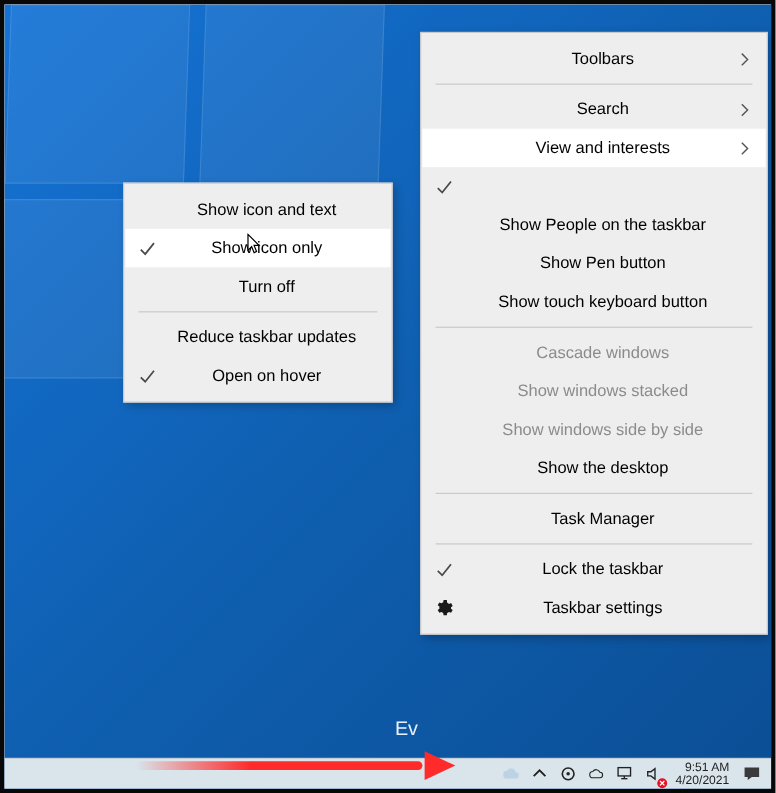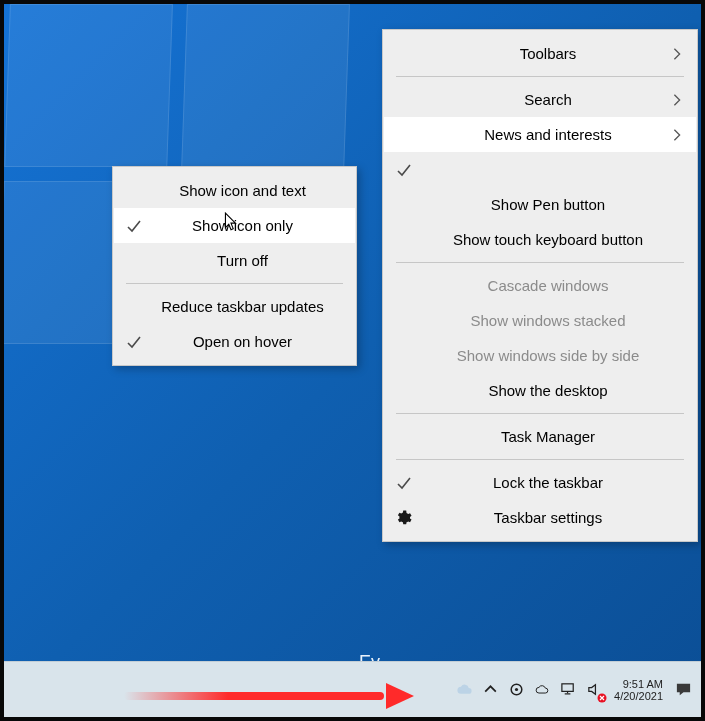--- a/index.html
+++ b/index.html
@@ -39,21 +39,21 @@
     position: absolute;
     bottom: 44px;
     left: 355px;
     color: #e8f1fb;
     font-size: 18px;
   }
   
   .taskbar {
     position: absolute;
     left: 0; right: 0; bottom: 0;
-    height: 56px;
+    height: 28px;
     background: #d9e4eb;
     border-top: 1px solid #c3ced6;
     display: flex;
     align-items: center;
     justify-content: flex-end;
     padding-right: 6px;
   }
   .tray {
     display: flex;
     align-items: center;
@@ -165,29 +165,32 @@
       </svg>
   </div>
   <div class="sep"></div>
   <div class="row">
     <span>Search</span>
     <svg class="chev" viewBox="0 0 16 16">
         <path d="M5 2l6 6-6 6" fill="none" stroke="currentColor" stroke-width="1.5"></path>
       </svg>
   </div>
   <div class="row hovered">
-    <span>News and interests</span>
+    <span>View and interests</span>
     <svg class="chev" viewBox="0 0 16 16">
         <path d="M5 2l6 6-6 6" fill="none" stroke="currentColor" stroke-width="1.5"></path>
       </svg>
   </div>
   <div class="row">
     <svg class="check" viewBox="0 0 16 16">
         <path d="M2 9l4 4 8-10" fill="none" stroke="currentColor" stroke-width="1.6"></path>
       </svg>
+  </div>
+  <div class="row">
+    <span>Show People on the taskbar</span>
   </div>
   <div class="row">
     <span>Show Pen button</span>
   </div>
   <div class="row">
     <span>Show touch keyboard button</span>
   </div>
   <div class="sep"></div>
   <div class="row disabled">
     <span>Cascade windows</span>

